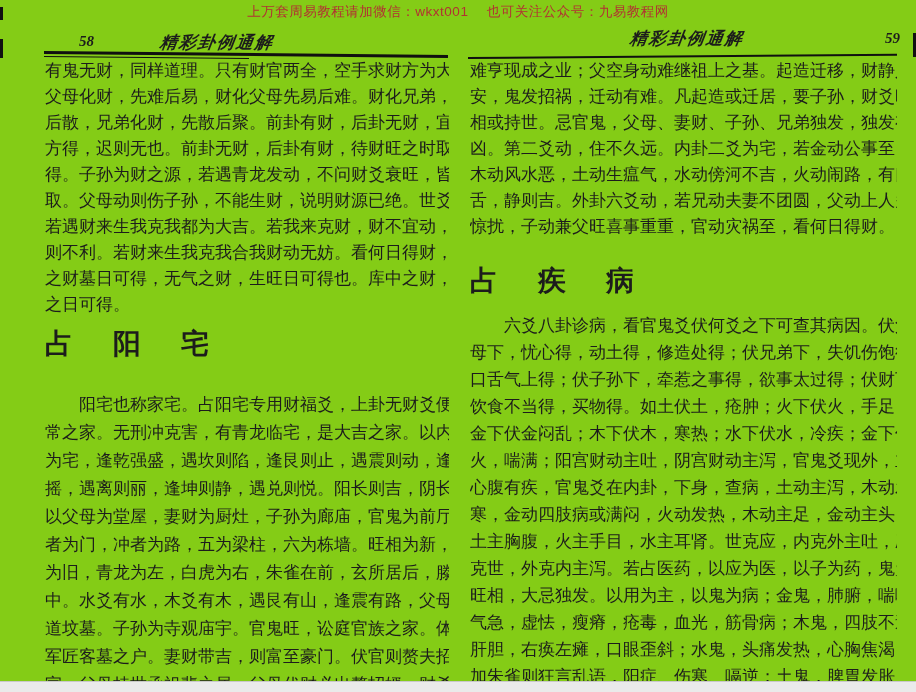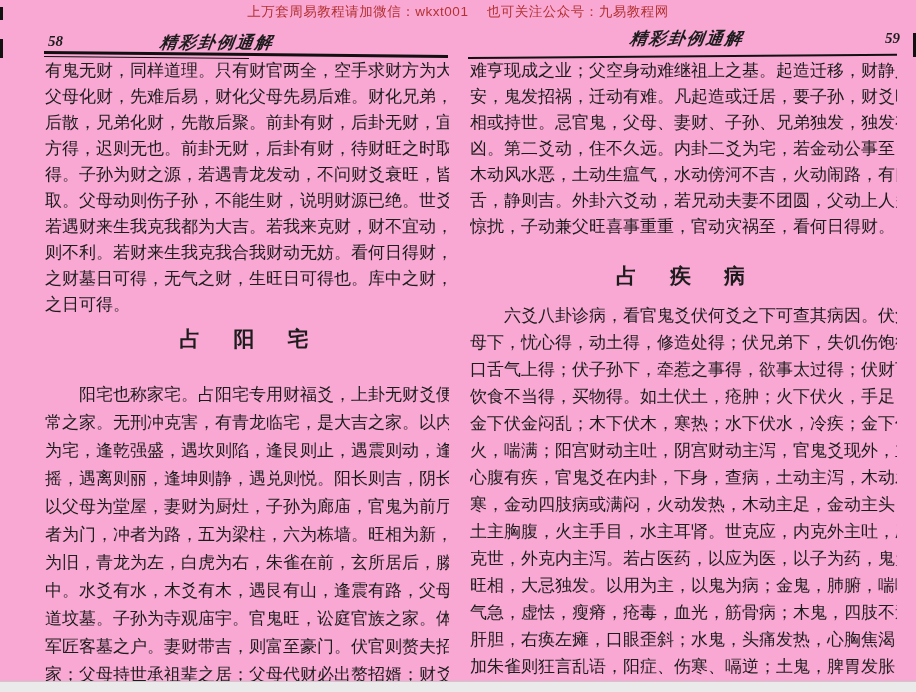--- a/index.html
+++ b/index.html
@@ -1,19 +1,19 @@
 <!DOCTYPE html>
 <html><head>
 <meta charset="utf-8">
 <style>
   html, body { margin: 0; padding: 0; background: #ffffff; }
   #screen {
     position: relative;
     width: 916px; height: 692px;
-    background: #f9a8d4;
+    background: #84cc16;
     overflow: hidden;
     font-family: "Liberation Serif", "DejaVu Serif", serif;
     color: #1c1c1c;
   }
 
   
   .banner {
     position: absolute; top: 3px; left: 0; width: 100%;
     text-align: center;
     font-size: 13.5px;
@@ -51,30 +51,29 @@
     text-align-last: justify;
     text-justify: inter-character;
     overflow: hidden;
   }
   .para .line:last-child { text-align-last: left; }
   .lh26 .line { line-height: 26px; height: 26px; }
   .lh28 .line { line-height: 28px; height: 28px; }
   .lh27 .line { line-height: 27px; height: 27px; }
 
   .section-heading {
-    text-align: center;
-    font-size: 21px;
+    font-size: 28px;
     font-weight: bold;
     letter-spacing: 6px;
   }
   #heading-left  { margin-top: 7px;  margin-bottom: 28px; }
   #heading-right { margin-top: 22px; margin-bottom: 12px; }
 
   #title-left  { left: 160px; top: 31px; }
-  #num-left    { left: 48px;  top: 33px; }
+  #num-left    { left: 79px;  top: 33px; }
   #title-right { left: 630px; top: 27px; }
   #num-right   { left: 885px; top: 30px; }
 
   
   .artifact { position: absolute; background: #111; }
   #artifact-left-1  { left: 0; top: 7px;  width: 3px; height: 13px; }
   #artifact-left-2  { left: 0; top: 39px; width: 3px; height: 19px; }
   #artifact-right-1 { right: 0; top: 33px; width: 3px; height: 24px; }
 
   .bottom-band {

